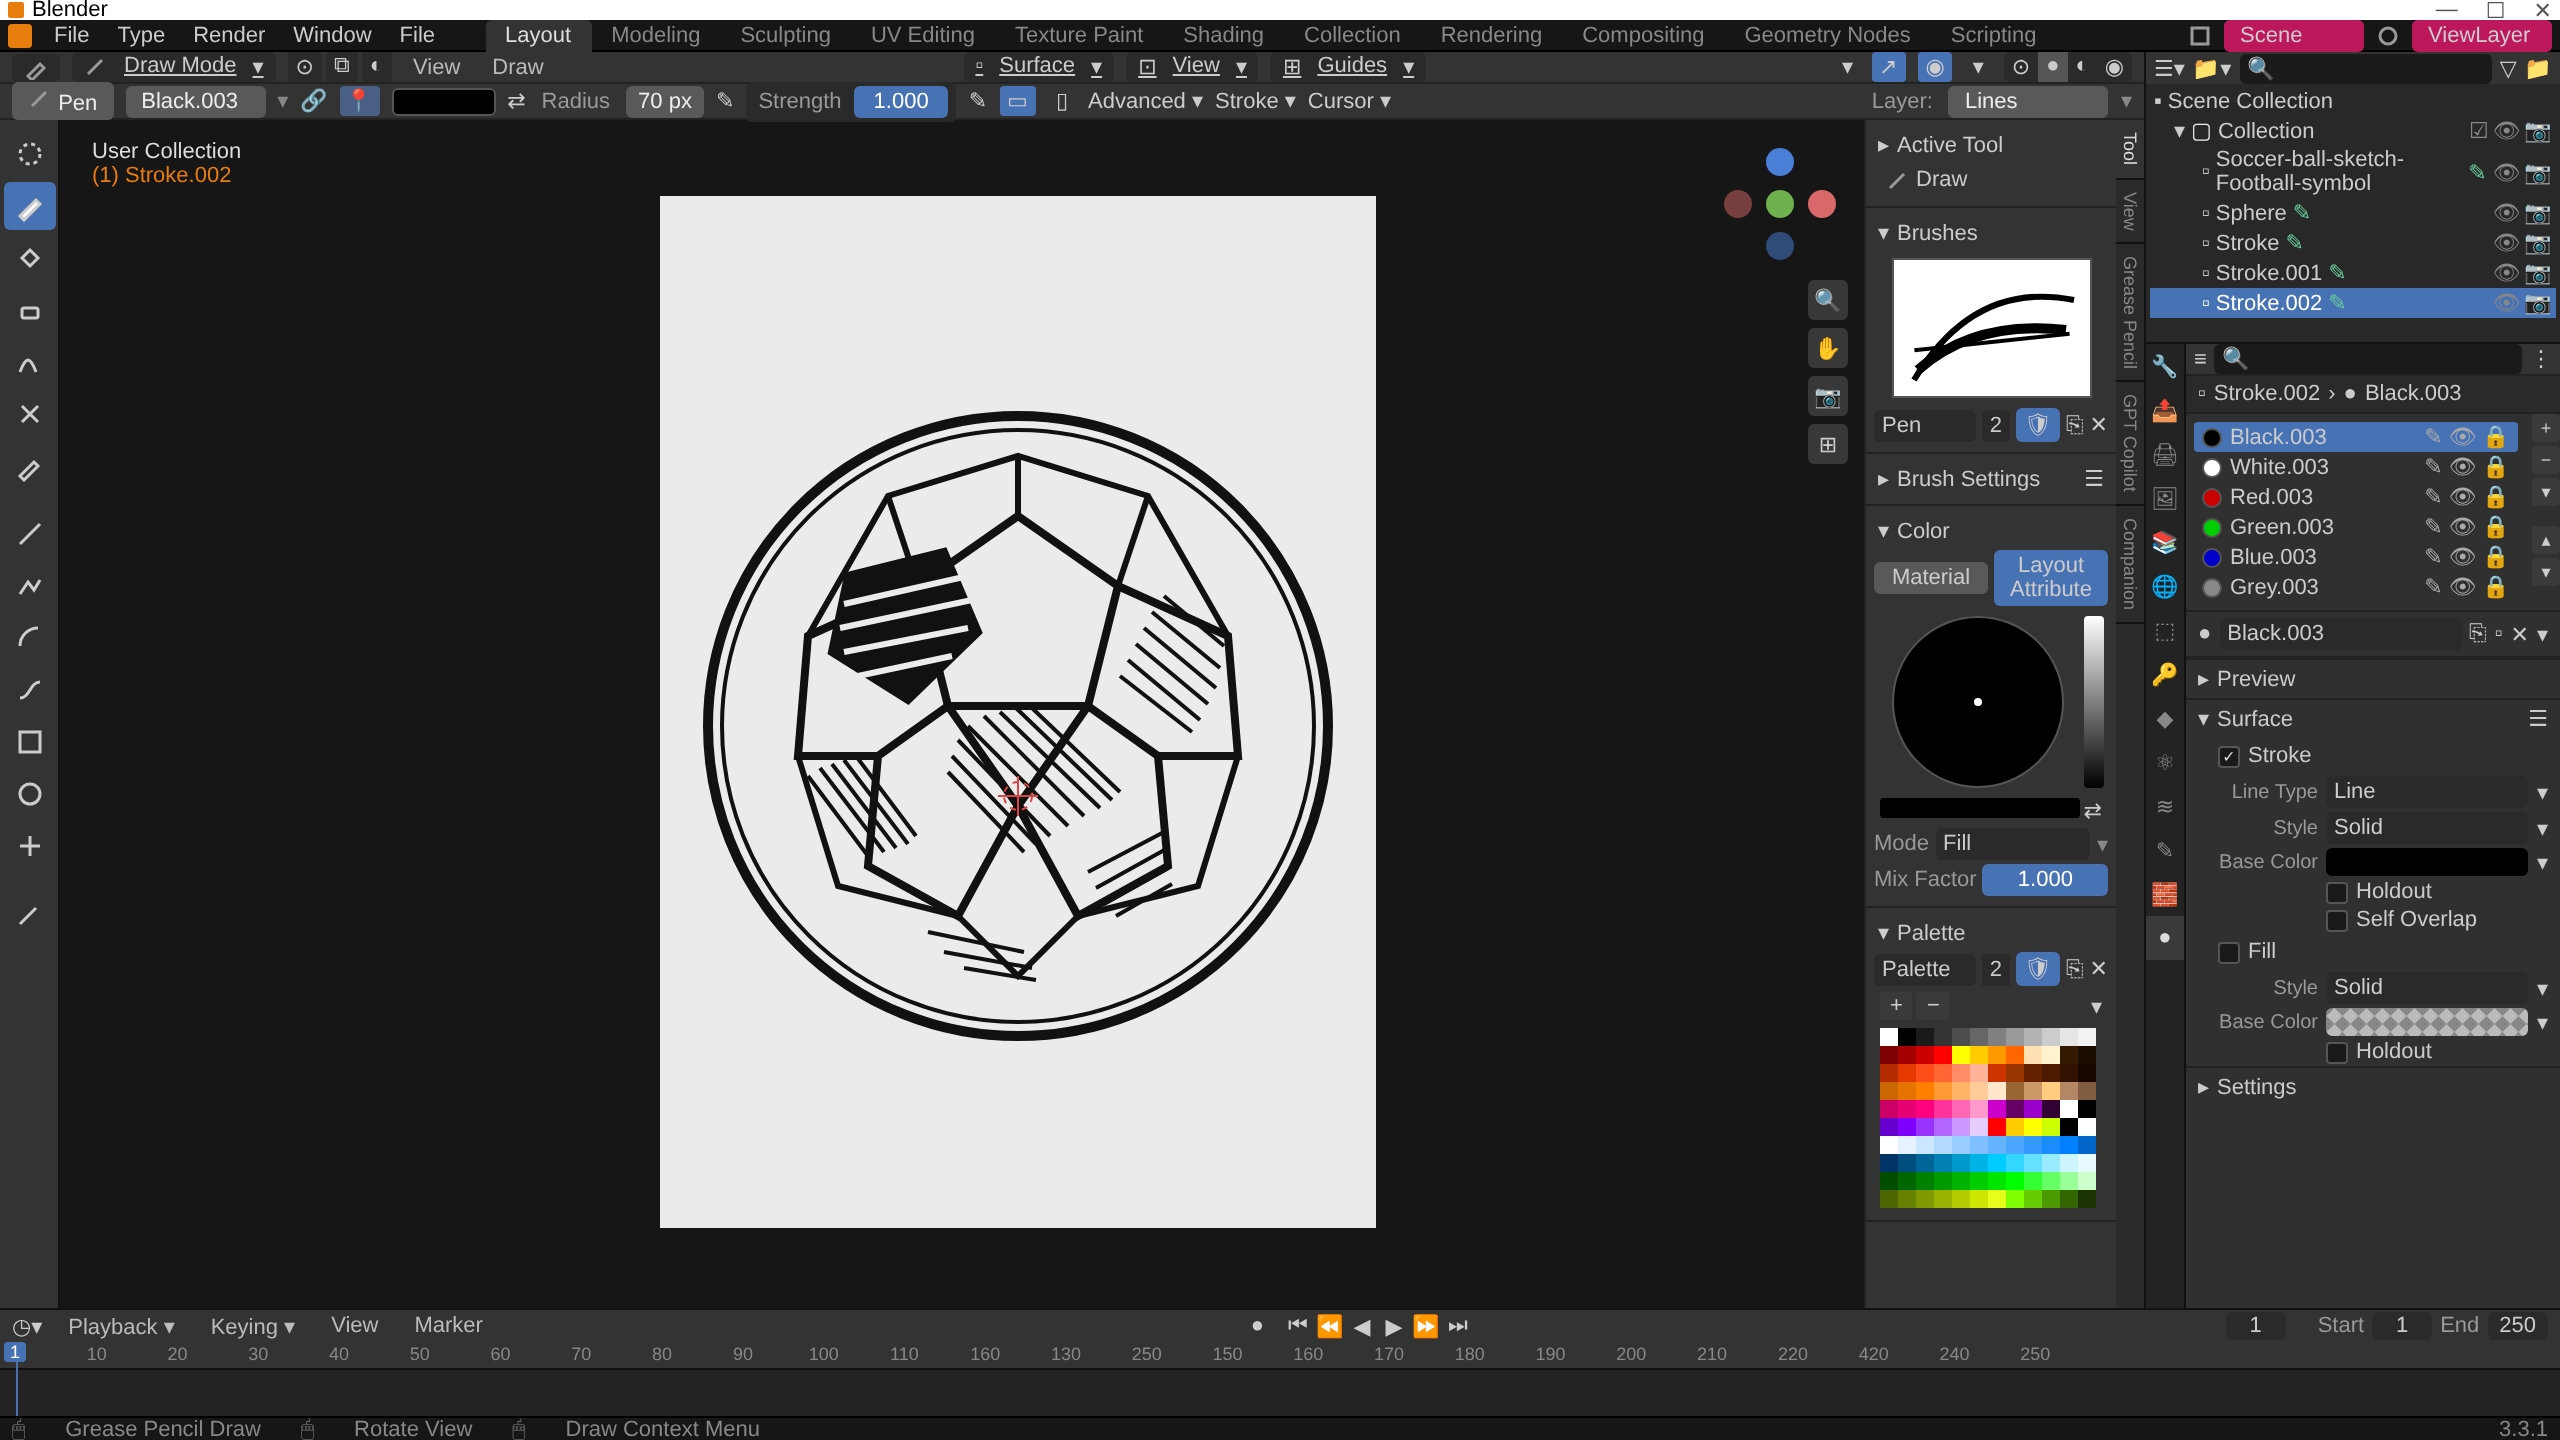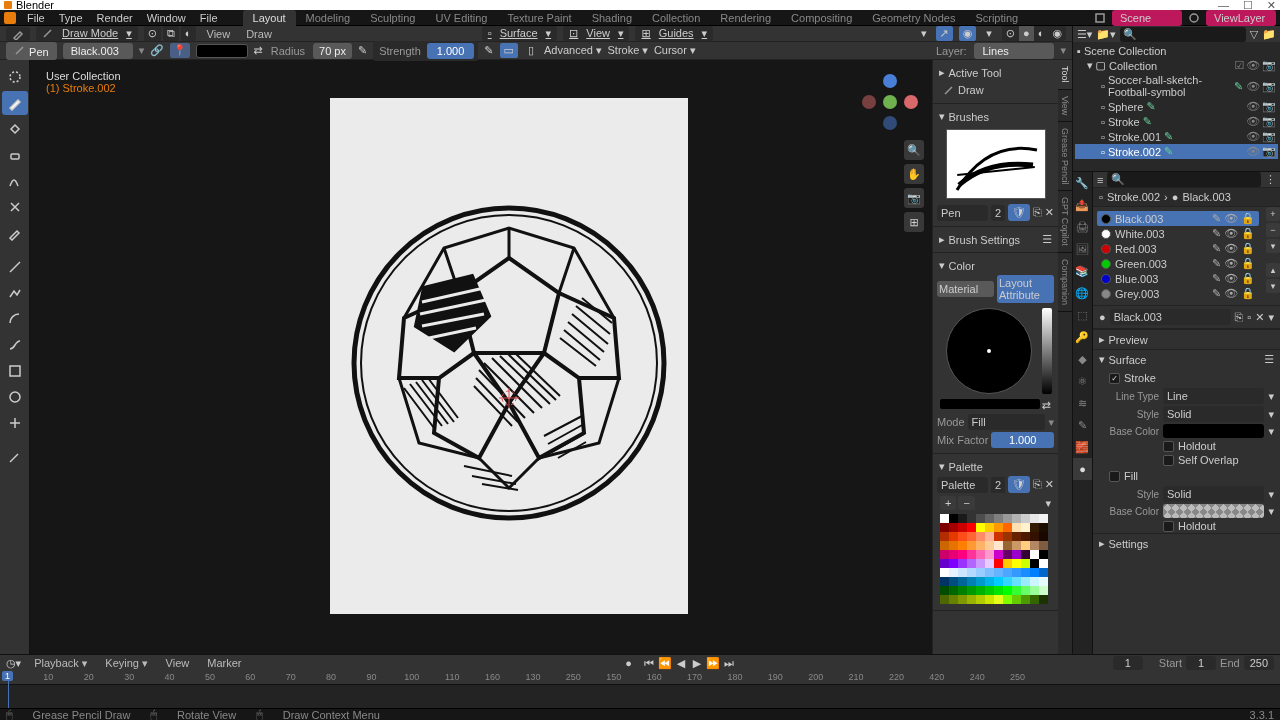--- a/index.html
+++ b/index.html
@@ -48,21 +48,21 @@
 
 
 .npanel { width: 140px; background: #333; border-left: 1px solid #222; display: flex; flex-direction: column; overflow-y: auto; }
 .npanel-tab-vertical { writing-mode: vertical-rl; font-size: 9px; padding: 6px 2px; background: #2a2a2a; color: #888; cursor: pointer; border-bottom: 1px solid #111; }
 .npanel-tab-vertical.active { background: #333; color: #ddd; }
 .npanel .section { padding: 4px; border-bottom: 1px solid #222; }
 .npanel .section-header { display: flex; align-items: center; gap: 4px; padding: 2px; color: #ccc; cursor: pointer; }
 .npanel .brush-preview { width: 100px; height: 70px; background: #fff; margin: 4px auto; border: 1px solid #555; position: relative; }
 .npanel .brush-preview::after { content: ''; position: absolute; left: 10px; top: 40px; right: 10px; height: 2px; background: #000; transform: rotate(-6deg); }
 .npanel .row { display: flex; align-items: center; gap: 3px; padding: 1px 0; }
-.npanel .btn-half { flex: 1; background: #595959; padding: 2px; border-radius: 3px; cursor: pointer; }
+.npanel .btn-half { flex: 1; background: #595959; padding: 2px; border-radius: 3px; text-align: center; cursor: pointer; }
 .npanel .btn-half.active { background: #4772b3; }
 .color-wheel { width: 86px; height: 86px; margin: 4px auto; border-radius: 50%; background: #000; position: relative; border: 1px solid #555; }
 .color-wheel::after { content: ''; position: absolute; left: 50%; top: 50%; width: 4px; height: 4px; background: #fff; border-radius: 50%; transform: translate(-50%,-50%); }
 .palette-grid { display: flex; flex-wrap: wrap; width: 112px; margin: 2px auto; }
 .palette-grid .pc { width: 9px; height: 9px; border: none; cursor: pointer; }
 
 
 .rightcol { width: 208px; background: #232323; display: flex; flex-direction: column; border-left: 1px solid #111; }
 .outliner { height: 146px; background: #282828; border-bottom: 1px solid #111; display: flex; flex-direction: column; }
 .outliner-header { height: 16px; background: #333; display: flex; align-items: center; padding: 0 4px; gap: 4px; }

